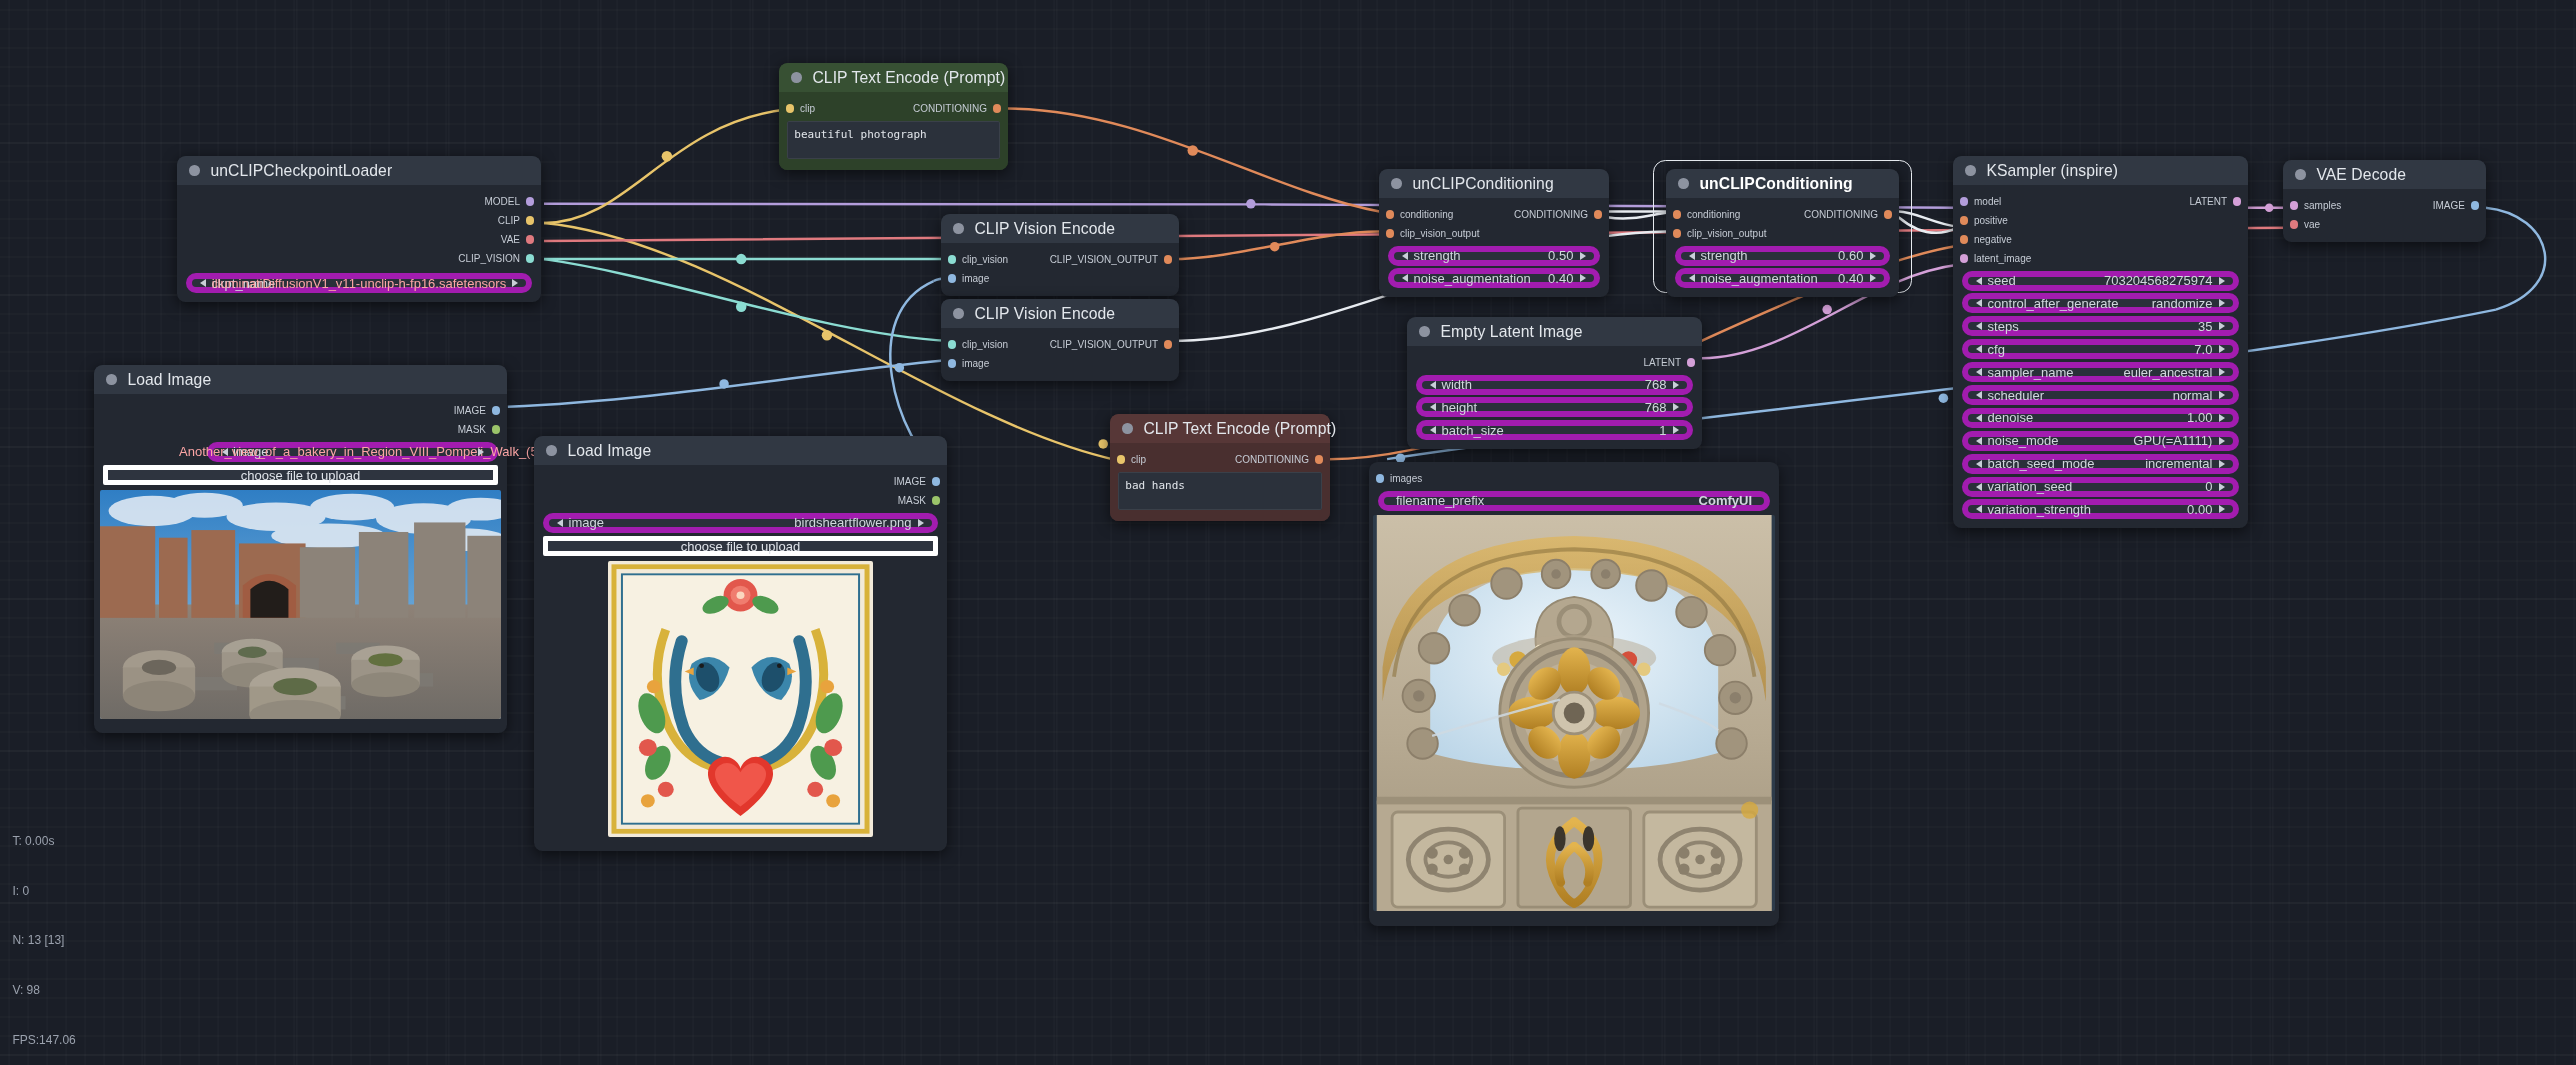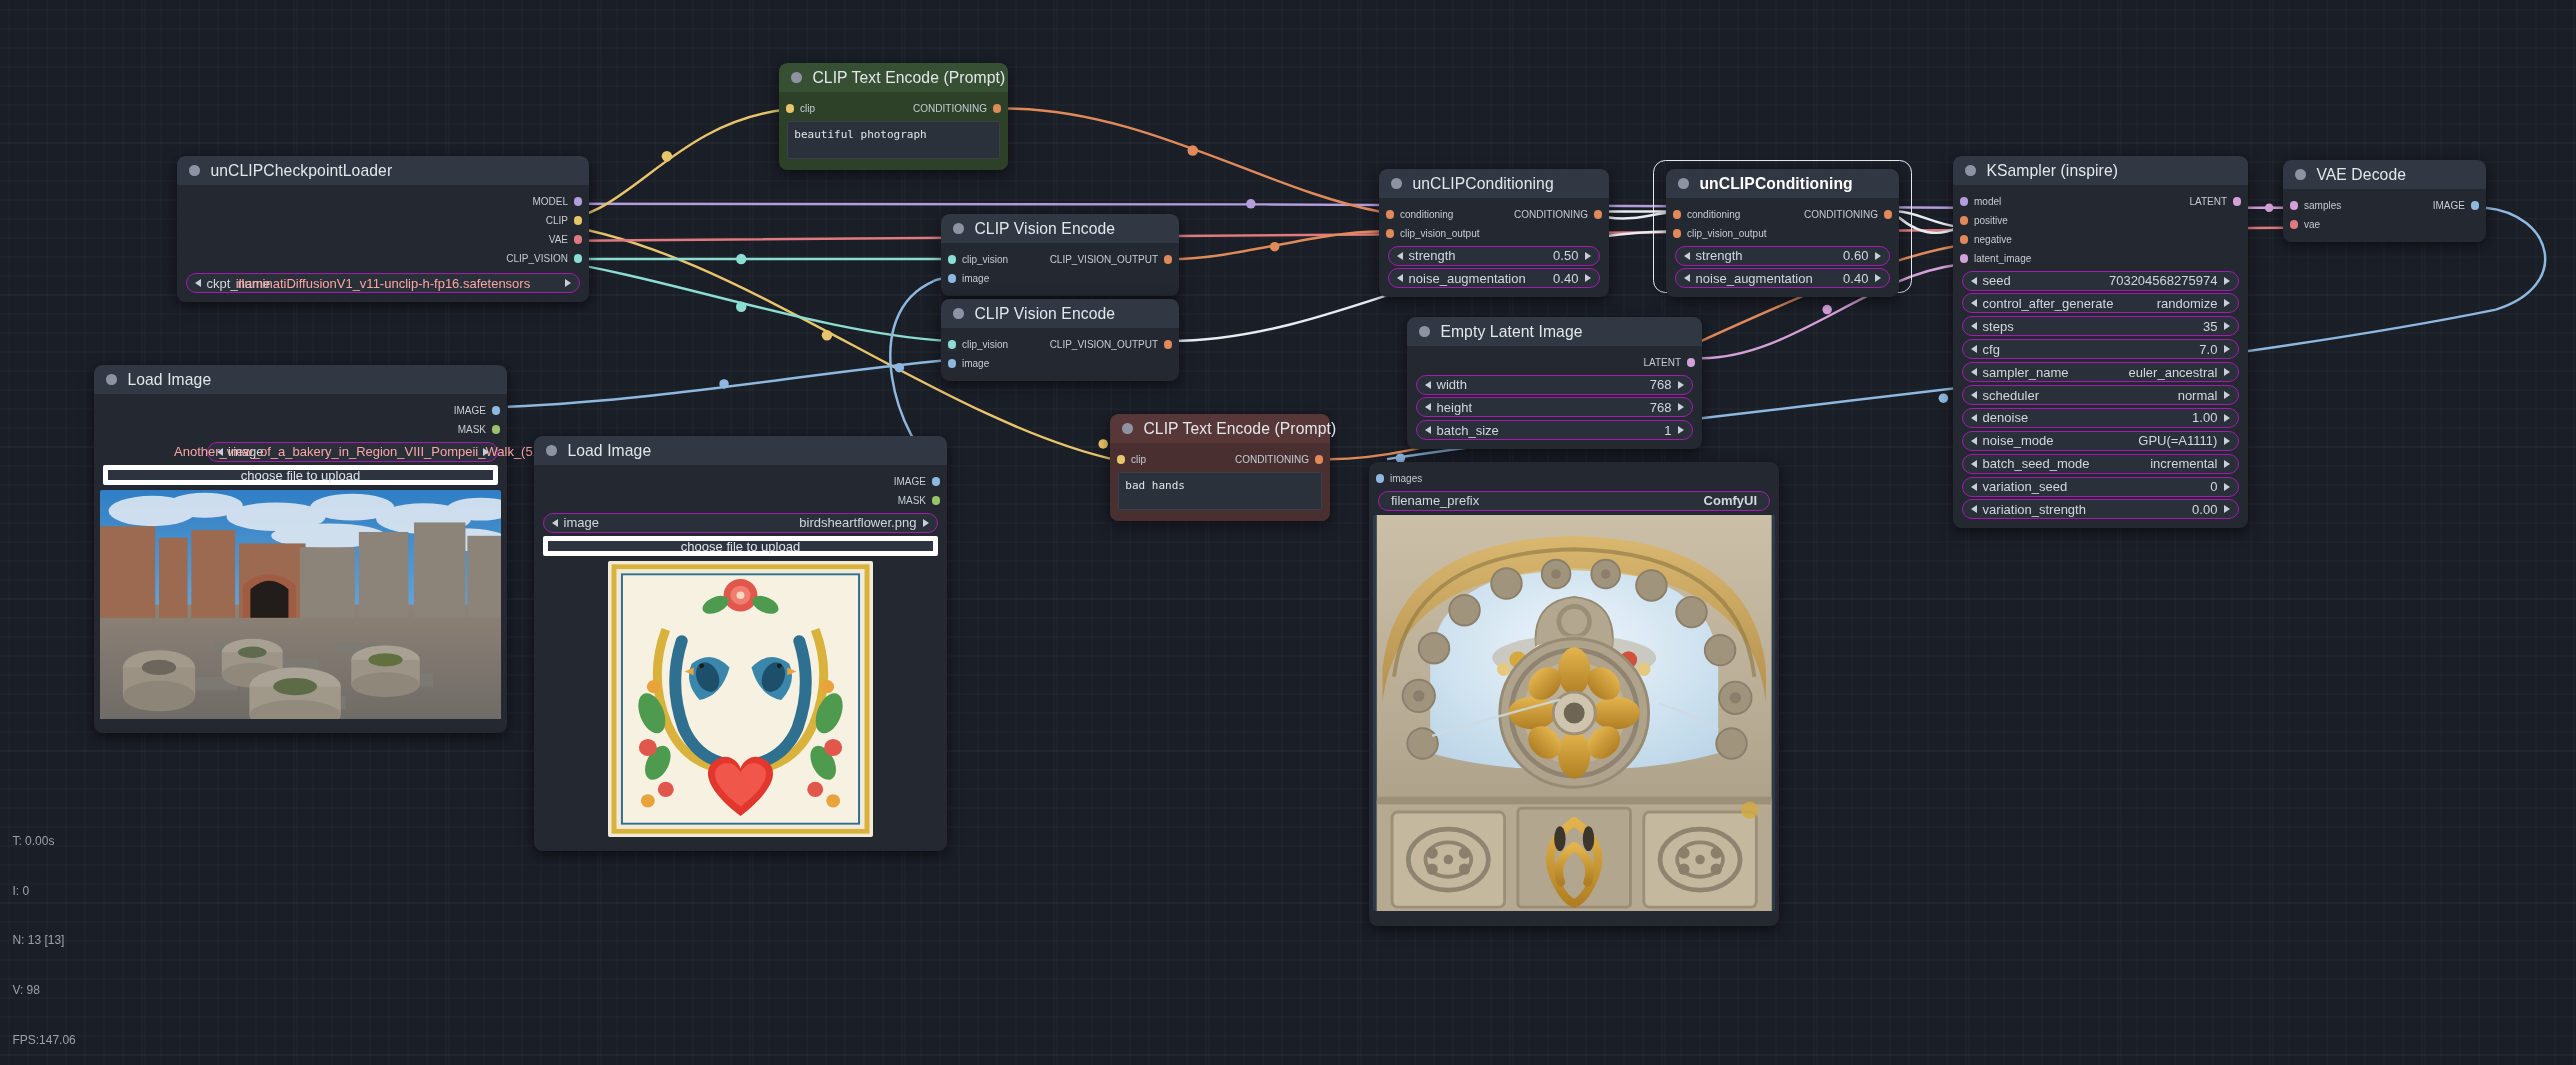--- a/index.html
+++ b/index.html
@@ -89,21 +89,21 @@
     top: 5.7px;
   }
   .dot.left { left: 6.7px; }
   .dot.right { right: 6.7px; }
 
   
   .widget {
     position: relative;
     margin: 2.9px 8.6px 0 8.6px;
     height: 20px;
-    border: 1px solid #a21caf;
+    border: 6px solid #a21caf;
     border-radius: 10.5px;
     background: #2a303a;
     font-size: 13px;
     color: #d2d7de;
     display: flex; align-items: center;
     overflow: visible;
   }
   .widget .wname { position: absolute; left: 20px; white-space: nowrap; }
   .widget .wval  { position: absolute; right: 21px; white-space: nowrap; }
   .widget .arrowL, .widget .arrowR {
@@ -224,21 +224,21 @@
 
     <path class="w wlat" d="M 2359 218 C 2380 218, 2392 218, 2405 218"></path>
     <circle class="dotlat" cx="2382" cy="218" r="4.5"></circle>
 
     <path class="w wimg" d="M 2609 218 C 2680 225, 2700 300, 2620 325"></path>
     <path class="w wimg" d="M 2620 325 C 2300 390, 1800 430, 1456 482"></path>
     <circle class="dotimg" cx="2040" cy="418" r="5"></circle>
     <circle class="dotimg" cx="1470" cy="481" r="5"></circle>
   </svg>
 
-  <div class="node" style="left:177px; top:156px; width:412px;">
+  <div class="node" style="left:177px; top:156px; width:364px;">
     <div class="titlebar">
       <span class="tdot"></span>
       <span>unCLIPCheckpointLoader</span>
     </div>
     <div class="body">
       <div class="slotrow">
         <span class="dot right" style="background:#b39ddb"></span>
         <span class="slot out">MODEL</span>
       </div>
       <div class="slotrow">

